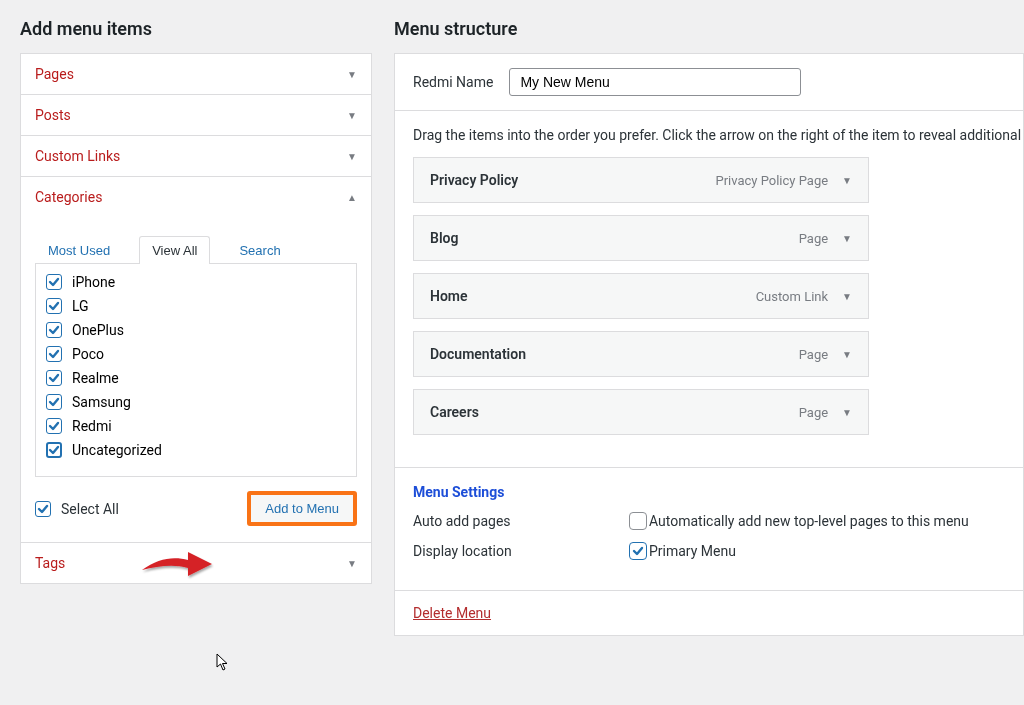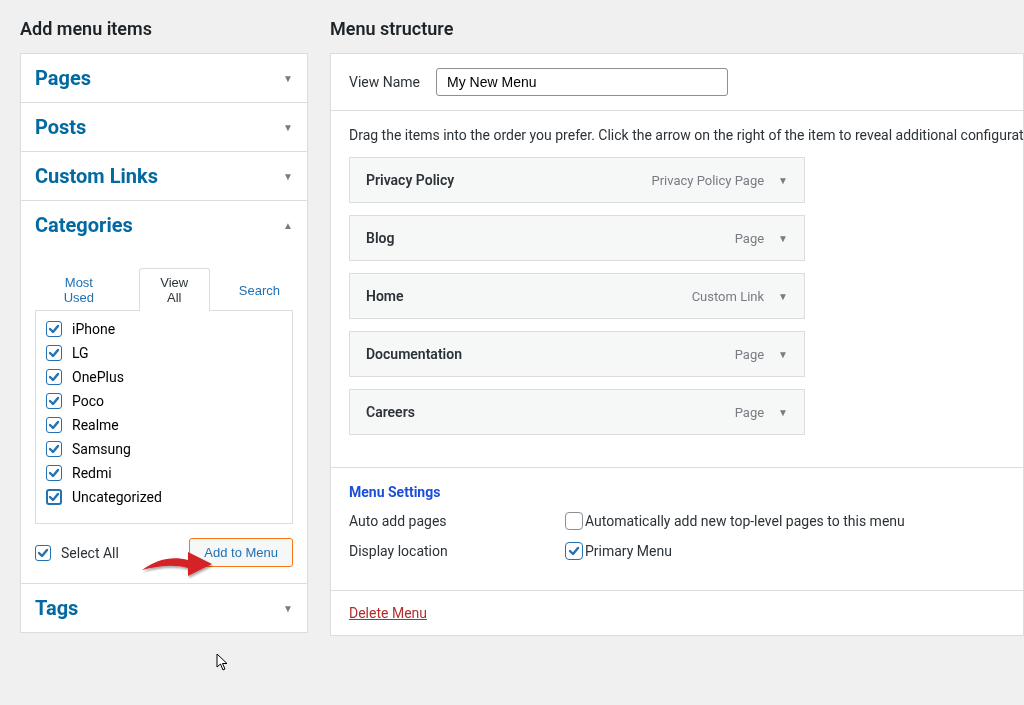--- a/index.html
+++ b/index.html
@@ -11,21 +11,21 @@
   width: 1024px;
   height: 705px;
   overflow: hidden;
   position: relative;
 }
 .layout {
   display: flex;
   gap: 22px;
   padding: 18px 0 0 20px;
 }
-.col-left { width: 288px; flex-shrink: 0; }
+.col-left { width: 352px; flex-shrink: 0; }
 .col-right { flex: 1; min-width: 0; }
 
 h2.section-title {
   font-size: 18px;
   font-weight: 600;
   color: #1d2327;
   margin-bottom: 14px;
 }
 
 
@@ -39,23 +39,23 @@
 .metabox:last-child { border-bottom: none; }
 .metabox-header {
   display: flex;
   justify-content: space-between;
   align-items: center;
   padding: 12px 14px;
   cursor: pointer;
   background: #fff;
 }
 .metabox-header .title {
-  font-size: 20px;
-  font-weight: 700;
-  color: #0369a1;
+  font-size: 14px;
+  font-weight: 400;
+  color: #b91c1c;
 }
 .metabox-header .caret {
   color: #787c82;
   font-size: 10px;
 }
 .metabox-body {
   padding: 18px 14px 16px 14px;
   background: #fff;
 }
 .cat-tabs {
@@ -123,21 +123,21 @@
   padding: 14px 0 0 0;
 }
 .select-all {
   display: flex;
   align-items: center;
   gap: 10px;
   font-size: 14px;
   color: #2c3338;
 }
 .btn-secondary {
-  border: 1px solid #f97316;
+  border: 4px solid #f97316;
   color: #2271b1;
   background: #f6f7f7;
   padding: 6px 14px;
   border-radius: 3px;
   font-size: 13px;
   cursor: pointer;
 }
 
 
 .menu-frame {
@@ -393,21 +393,21 @@
       </div>
 
     </div>
   </div>
 
   <div class="col-right">
     <h2 class="section-title">Menu structure</h2>
 
     <div class="menu-frame">
       <div class="menu-name-row">
-        <label>View Name</label>
+        <label>Redmi Name</label>
         <input type="text" value="My New Menu" style="">
       </div>
 
       <div class="menu-instructions">Drag the items into the order you prefer. Click the arrow on the right of the item to reveal additional configuration options.</div>
 
       <div class="menu-items">
         <div class="menu-item">
           <span class="mi-title">Privacy Policy</span>
           <span class="mi-right">
             <span>Privacy Policy Page</span>

